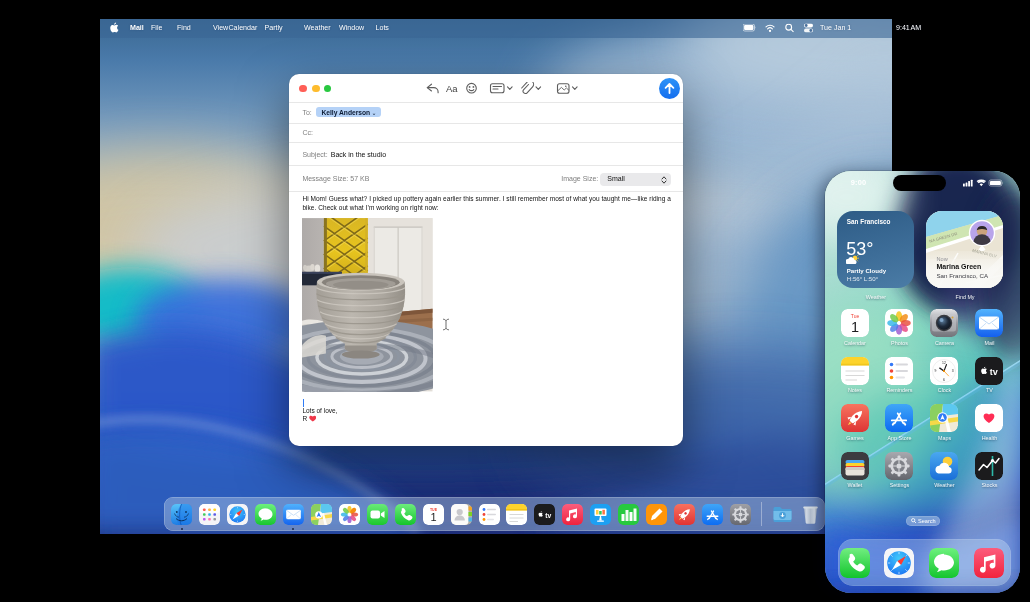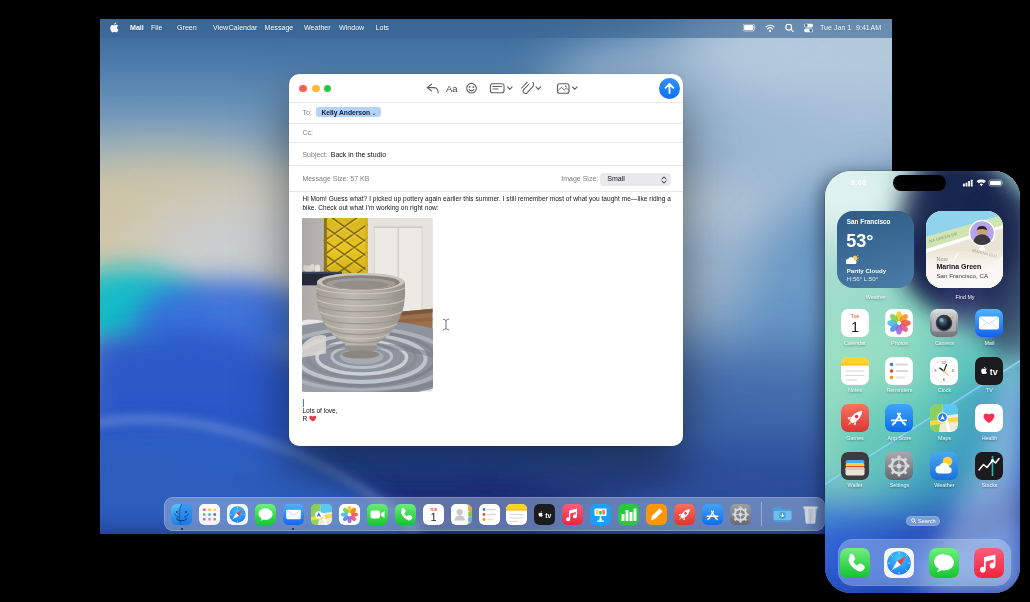--- a/index.html
+++ b/index.html
@@ -75,24 +75,24 @@
 <ellipse cx="640" cy="420" rx="220" ry="90" fill="#33549e" opacity=".6" filter="url(#b40)"></ellipse>
 <rect width="792" height="19" fill="#3a6694" opacity=".6"></rect>
 </svg>
 </div>
 <div id="menubar">
 <svg class="mi" style="left:9px" width="11" height="13" viewBox="0 0 11 13">
       <path fill="#fff" d="M7.6,2.1c-.5.6-1.3,1-2,1-.1-.8.2-1.6.7-2.1C6.8.4,7.7,0,8.4,0c.1.8-.3,1.6-.8,2.1zM8.3,3.4c-1.1-.1-2,.6-2.5.6s-1.3-.6-2.2-.6C2.5,3.4,1.4,4,.8,5.1c-1.2,2.1-.3,5.2.9,6.9.6.8,1.3,1.7,2.2,1.7.9,0,1.2-.6,2.3-.6s1.4.6,2.3.6c.9,0,1.5-.8,2.1-1.7.7-1,1-1.9,1-2-.02-.01-1.9-.7-1.9-2.9 0-1.8,1.5-2.6,1.5-2.7-.8-1.2-2.1-1.3-2.5-1.4z" transform="scale(.72) translate(1.5,1.5)"></path>
     </svg>
 <span class="mi" style="left:30px;font-weight:bold">Mail</span>
 <span class="mi" style="left:51px">File</span>
-<span class="mi" style="left:77px">Green</span>
+<span class="mi" style="left:77px">Find</span>
 <span class="mi" style="left:113px">View</span>
 <span class="mi" style="left:128.5px">Calendar</span>
-<span class="mi" style="left:164.5px">Message</span>
+<span class="mi" style="left:164.5px">Partly</span>
 <span class="mi" style="left:204px">Weather</span>
 <span class="mi" style="left:239px">Window</span>
 <span class="mi" style="left:275.5px">Lots</span>
 <svg class="mi" style="left:642.5px" width="14" height="8" viewBox="0 0 14 8">
       <rect x="0" y="0" width="11.5" height="7" rx="1.8" fill="none" stroke="#fff" stroke-opacity=".75" stroke-width=".8"></rect>
       <rect x="1.1" y="1.1" width="9.3" height="4.8" rx="1" fill="#fff"></rect>
       <path d="M12.3,2.3 a2,2 0 0 1 0,2.4z" fill="#fff" fill-opacity=".75"></path>
     </svg>
 <svg class="mi" style="left:665px" width="10" height="8.5" viewBox="0 0 10 8.5">
       <g fill="none" stroke="#fff" stroke-width="1.15" stroke-linecap="round">
@@ -105,21 +105,21 @@
       <circle cx="3.7" cy="3.7" r="2.9" fill="none" stroke="#fff" stroke-width="1.1"></circle>
       <line x1="5.9" y1="5.9" x2="8.2" y2="8.2" stroke="#fff" stroke-width="1.1" stroke-linecap="round"></line>
     </svg>
 <svg class="mi" style="left:703.8px" width="9" height="9" viewBox="0 0 9 9">
       <rect x="0" y="0" width="9" height="4" rx="2" fill="#fff"></rect>
       <circle cx="2.2" cy="2" r="1.4" fill="#49709c"></circle>
       <rect x="0" y="5" width="9" height="4" rx="2" fill="#fff" fill-opacity=".9"></rect>
       <circle cx="6.8" cy="7" r="1.4" fill="#49709c"></circle>
     </svg>
 <span class="mi" style="left:720px">Tue Jan 1</span>
-<span class="mi" style="left:756px">9:41 AM</span>
+<span class="mi" style="left:796px">9:41 AM</span>
 </div>
 <div id="win">
 <div class="tl" style="left:10.2px;background:#ff5f57"></div>
 <div class="tl" style="left:23.2px;background:#febc2e"></div>
 <div class="tl" style="left:35.1px;background:#28c840"></div>
 <svg class="abs" style="left:135px;top:8.5px" width="256" height="13" viewBox="0 0 256 13">
 <g stroke="#5d5d5d" stroke-width="1.1" fill="none" stroke-linecap="round" stroke-linejoin="round">
 <path d="M7.5,2.2 L3.2,5.6 L7.5,9"></path>
         <path d="M3.6,5.6 h6.2 a4.3,4.3 0 0 1 4.3,4.3 v.8"></path>
 <circle cx="47.5" cy="6.2" r="4.8"></circle>
@@ -627,21 +627,21 @@
         <path d="M18.3,7.3 L20,5.3 a2.7,2.7 0 0 0 -3.4,0 Z"></path>
         <path d="M15.7,4.2 a4.2,4.2 0 0 1 5.2,0 L22,3 a6,6 0 0 0 -7.6,0 Z"></path>
         <path d="M13.5,1.9 L14.6,3.1 a7.6,7.6 0 0 1 7.4,0 L23.1,1.9 a9.2,9.2 0 0 0 -9.6,0 Z"></path>
       </g>
 <rect x="26" y="1" width="12.8" height="6" rx="1.8" fill="none" stroke="#fff" stroke-opacity=".55" stroke-width=".9"></rect>
 <rect x="26.9" y="1.9" width="11" height="4.2" rx="1.2" fill="#fff"></rect>
 <path d="M39.5,2.8 a1.6,1.6 0 0 1 0,2.4 z" fill="#fff" fill-opacity=".55"></path>
 </svg>
 <div class="pwidget" style="left:12.6px;background:linear-gradient(165deg,#2e5c86,#3d6d98 55%,#4b7ca6)">
 <div class="abs" style="left:9.4px;top:7px;color:#fff;font-size:6.4px;font-weight:bold">San Francisco</div>
-<div class="abs" style="left:8.8px;top:20px;color:#fff;font-size:18px;font-weight:700">53°</div>
+<div class="abs" style="left:8.8px;top:28px;color:#fff;font-size:18px;font-weight:400">53°</div>
 <svg class="abs" style="left:9px;top:43.5px" width="13" height="9.5" viewBox="0 0 13 9.5">
         <circle cx="9" cy="3.2" r="2.4" fill="#fdcf3a"></circle>
         <g stroke="#fdcf3a" stroke-width=".8" stroke-linecap="round">
           <line x1="9" y1="0" x2="9" y2=".1"></line>
           <line x1="12.2" y1="3.2" x2="12.9" y2="3.2"></line>
           <line x1="11.3" y1=".9" x2="11.8" y2=".4"></line>
           <line x1="11.3" y1="5.5" x2="11.8" y2="6"></line>
         </g>
         <path d="M1.8,9.2 a2.6,2.6 0 0 1 .4,-5.2 a3.4,3.4 0 0 1 6.4,1 a2.1,2.1 0 0 1 -.3,4.2 z" fill="#fff"></path>
       </svg>

